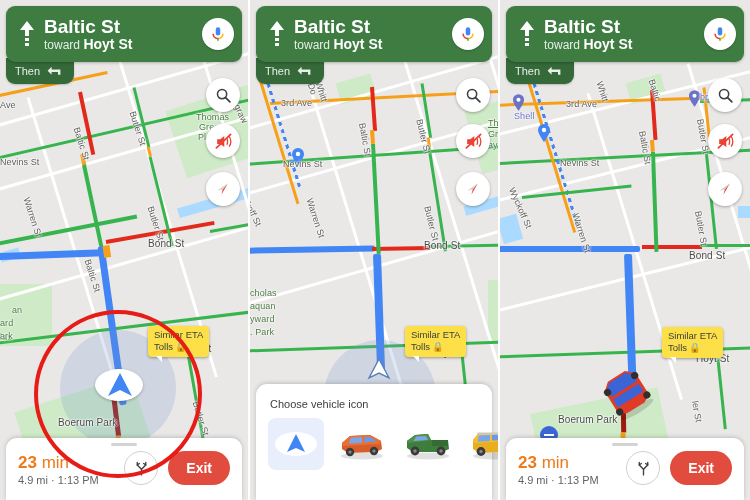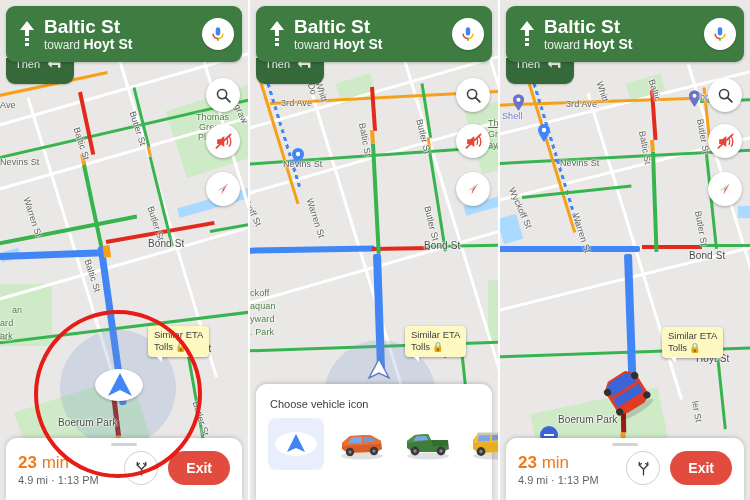--- a/index.html
+++ b/index.html
@@ -84,21 +84,21 @@
   .mic-btn {
     flex: 0 0 32px; width: 32px; height: 32px; border-radius: 50%;
     background: #fff; display: flex; align-items: center; justify-content: center;
     box-shadow: 0 1px 2px rgba(0,0,0,.2);
   }
   .then-chip {
     position: absolute; top: 58px; left: 6px;
     background: #35693a;
     border-radius: 0 0 9px 9px;
     height: 26px; min-width: 68px;
-    display: flex; gap: 6px;
+    display: flex; align-items: center; gap: 6px;
     padding: 0 9px;
     z-index: 29;
     color: #e8f0e8; font-size: 11px;
     box-shadow: 0 1px 2px rgba(0,0,0,.2);
   }
 
   
   .fab {
     position: absolute; right: 8px;
     width: 34px; height: 34px; border-radius: 50%;
@@ -107,21 +107,21 @@
     display: flex; align-items: center; justify-content: center;
     z-index: 20;
   }
   .fab-search  { top: 78px; }
   .fab-mute    { top: 124px; }
   .fab-compass { top: 172px; }
 
   
   .eta-callout {
     position: absolute;
-    background: #fef9c3; border-radius: 4px;
+    background: #fde047; border-radius: 4px;
     padding: 3px 6px 4px 6px;
     font-size: 9.5px; color: #3c4043; line-height: 12px;
     box-shadow: 0 1px 3px rgba(0,0,0,.35);
     z-index: 18;
   }
   .eta-callout::after {
     content: ""; position: absolute; bottom: -5px; left: 8px;
     border-left: 6px solid transparent;
     border-right: 0 solid transparent;
     border-top: 6px solid #fff;
@@ -400,21 +400,21 @@
       <div class="lbl rot" style="left:117px;top:122px;transform:rotate(80deg);">Baltic St</div>
       <div class="lbl rot" style="left:174px;top:118px;transform:rotate(76deg);">Butler St</div>
       <div class="lbl rot" style="left:182px;top:205px;transform:rotate(76deg);">Butler St</div>
       <div class="lbl big" style="left:174px;top:240px;">Bond St</div>
       <div class="lbl big" style="left:181px;top:347px;">Hoyt St</div>
       <div class="lbl rot" style="left:73px;top:80px;transform:rotate(72deg);">Whitt</div>
       <div class="lbl rot" style="left:57px;top:56px;transform:rotate(72deg);">ller McDo</div>
       <div class="lbl park-lbl" style="left:238px;top:118px;text-decoration:underline;">Th</div>
       <div class="lbl park-lbl" style="left:238px;top:129px;">Gr</div>
       <div class="lbl park-lbl" style="left:238px;top:140px;">ay</div>
-      <div class="lbl park-lbl" style="left:0px;top:288px;">ckoff</div>
+      <div class="lbl park-lbl" style="left:0px;top:288px;">cholas</div>
       <div class="lbl park-lbl" style="left:0px;top:301px;">aquan</div>
       <div class="lbl park-lbl" style="left:0px;top:314px;">yward</div>
       <div class="lbl park-lbl" style="left:0px;top:327px;">. Park</div>
       <div class="lbl rot" style="left:0px;top:196px;transform:rotate(64deg);">ckoff St</div>
     </div>
 
     <div class="navcard">
       <div class="nav-arrow">
         <svg width="18" height="30" viewBox="0 0 18 30">
           <path d="M9 2 L16 11 L11 11 L11 17 L7 17 L7 11 L2 11 Z" fill="#fff"></path>
@@ -576,21 +576,21 @@
           <circle cx="44" cy="14" r="3.6" fill="#2f2f2f"></circle>
           <circle cx="12" cy="37" r="3.6" fill="#2f2f2f"></circle>
           <circle cx="44" cy="37" r="3.6" fill="#2f2f2f"></circle>
         </g>
       </svg>
 
       <svg style="position:absolute;left:12px;top:94px;" width="13" height="17" viewBox="0 0 14 18">
           <path d="M7 0a6 6 0 0 0-6 6c0 4 6 12 6 12s6-8 6-12a6 6 0 0 0-6-6z" fill="#6b73c7"></path>
           <circle cx="7" cy="6" r="2.2" fill="#fff"></circle>
         </svg>
-      <div class="lbl" style="left:2px;top:111px;color:#6b73c7;">Shell</div>
+      <div class="lbl" style="left:14px;top:111px;color:#6b73c7;">Shell</div>
       <svg style="position:absolute;left:188px;top:90px;" width="13" height="17" viewBox="0 0 14 18">
           <path d="M7 0a6 6 0 0 0-6 6c0 4 6 12 6 12s6-8 6-12a6 6 0 0 0-6-6z" fill="#6b73c7"></path>
           <circle cx="7" cy="6" r="2.2" fill="#fff"></circle>
         </svg>
       <div class="lbl" style="left:200px;top:92px;color:#6b73c7;">bp</div>
       <svg style="position:absolute;left:37px;top:124px;" width="14" height="18" viewBox="0 0 14 18">
           <path d="M7 0a6 6 0 0 0-6 6c0 4 6 12 6 12s6-8 6-12a6 6 0 0 0-6-6z" fill="#4285f4"></path>
           <circle cx="7" cy="6" r="2.2" fill="#fff"></circle>
         </svg>
       <svg style="position:absolute;left:40px;top:426px;" width="18" height="18" viewBox="0 0 18 18">

